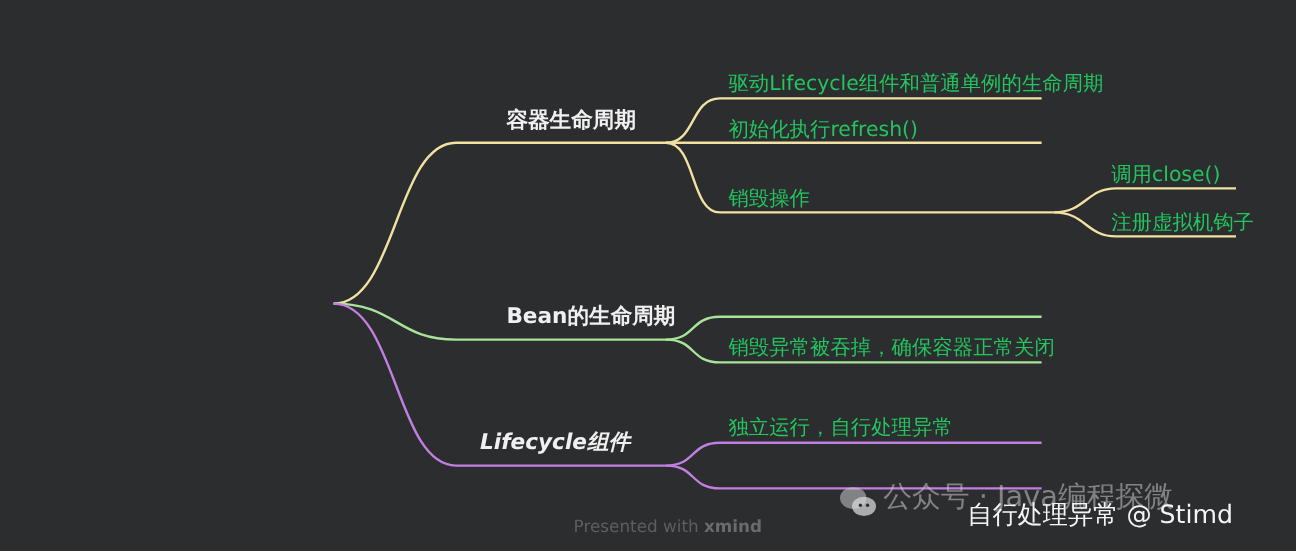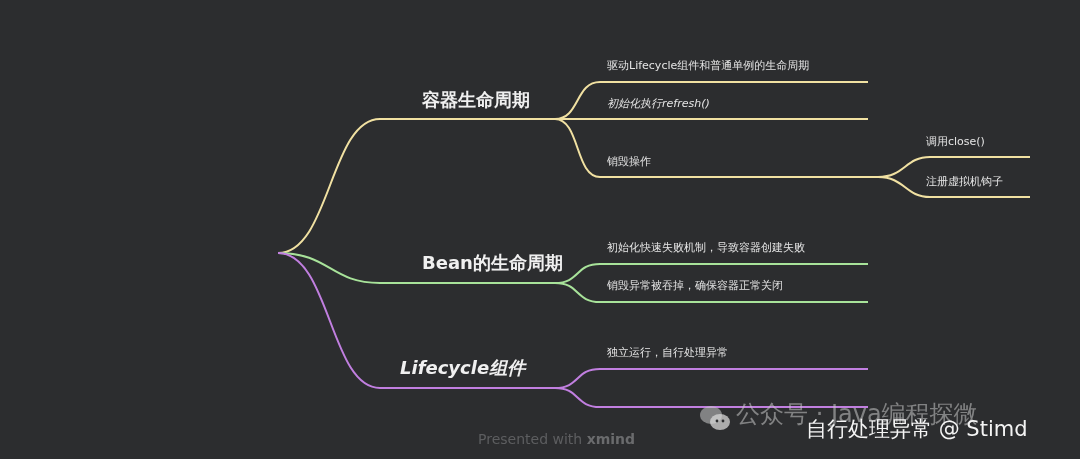--- a/index.html
+++ b/index.html
@@ -2,21 +2,21 @@
 <html><head>
 <meta charset="utf-8">
 <style>
   html, body { margin:0; padding:0; }
   body { width:1080px; height:459px; background:#2c2d2f; overflow:hidden; position:relative; font-family:"DejaVu Sans","Liberation Sans",sans-serif; }
   #canvas { position:absolute; left:0; top:0; width:1080px; height:459px; }
   svg.lines { position:absolute; left:0; top:0; }
   .node { position:absolute; color:#f2f2f2; white-space:nowrap; }
   .root { font-size:27px; font-weight:bold; color:#ffffff; letter-spacing:0.5px; }
   .lvl1 { font-size:18px; font-weight:bold; color:#f0f0f0;margin-left:28px; }
-  .lvl2 { font-size:11px; color:#e5e5e5; }
+  .lvl2 { font-size:17px; color:#22c55e; }
   .footer { position:absolute; left:478px; top:431px; font-size:14px; color:#5d5e60; }
   .footer b { color:#6a6b6d; }
   .wm1 { position:absolute; left:698px; top:398px; font-size:24px; color:rgba(200,200,200,0.55); }
   .wm2 { position:absolute; left:806px; top:415px; font-size:21px; color:#f4f4f4; }
   .wechat { position:absolute; left:698px; top:404px; width:34px; height:28px; }
 </style>
 </head>
 <body>
 
 <div id="canvas">
@@ -39,26 +39,25 @@
     <path d="M555 388 C 580 388, 575 369, 600 369 L 868 369" stroke="#c17fe0"></path>
     <path d="M555 388 C 580 388, 575 407, 600 407 L 868 407" stroke="#c17fe0"></path>
   </svg>
 
 
   <div class="node lvl1" style="left:394px; top:88px;">容器生命周期</div>
   <div class="node lvl1" style="left:394px; top:251px;">Bean的生命周期</div>
   <div class="node lvl1" style="left:372px; top:356px;font-style:italic;">Lifecycle组件</div>
 
   <div class="node lvl2" style="left:607px; top:58px;">驱动Lifecycle组件和普通单例的生命周期</div>
-  <div class="node lvl2" style="left:607px; top:96px;font-style:italic;">初始化执行refresh()</div>
+  <div class="node lvl2" style="left:607px; top:96px;">初始化执行refresh()</div>
   <div class="node lvl2" style="left:607px; top:154px;">销毁操作</div>
   <div class="node lvl2" style="left:926px; top:134px;">调用close()</div>
   <div class="node lvl2" style="left:926px; top:174px;">注册虚拟机钩子</div>
 
-  <div class="node lvl2" style="left:607px; top:240px;">初始化快速失败机制，导致容器创建失败</div>
   <div class="node lvl2" style="left:607px; top:345px;">独立运行，自行处理异常</div>
 
   <div class="node lvl2" style="left:607px; top:278px;">销毁异常被吞掉，确保容器正常关闭</div>
 
   <div class="footer">
     <span>Presented with</span>
     <b>xmind</b>
   </div>
 
   <svg class="wechat" viewBox="0 0 34 28">

